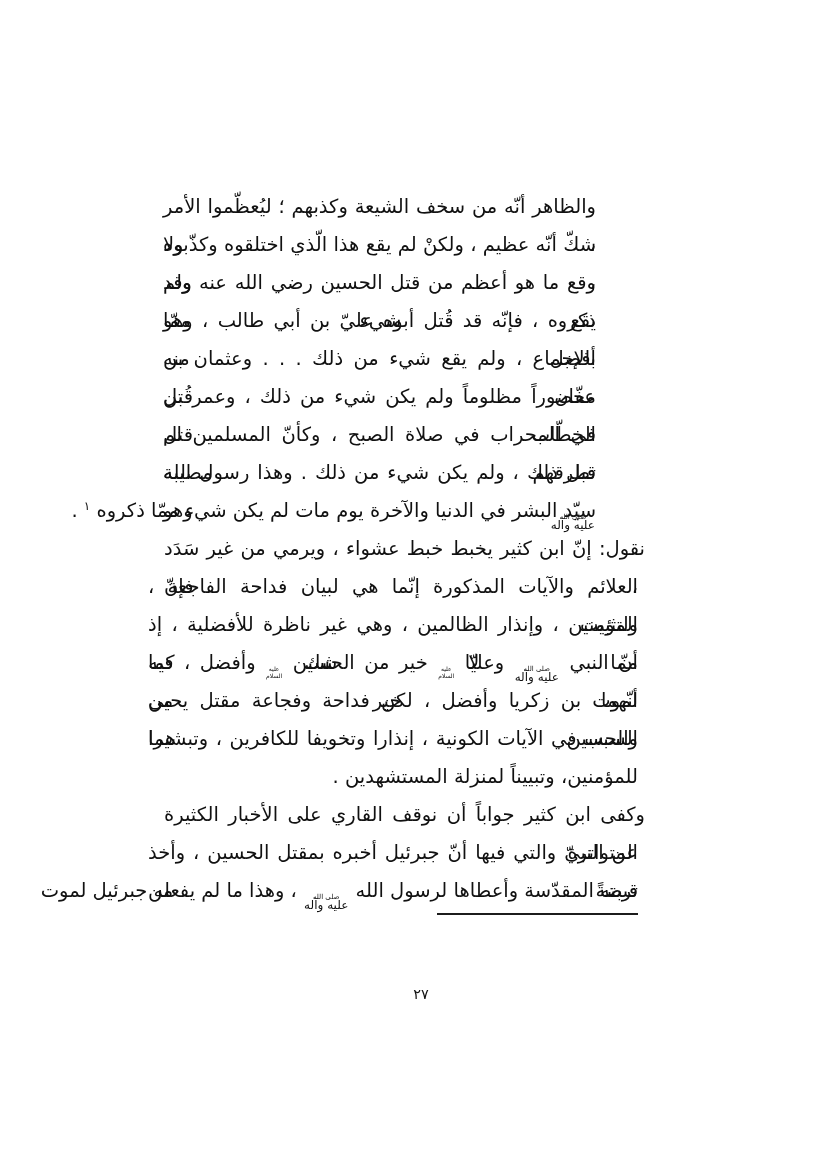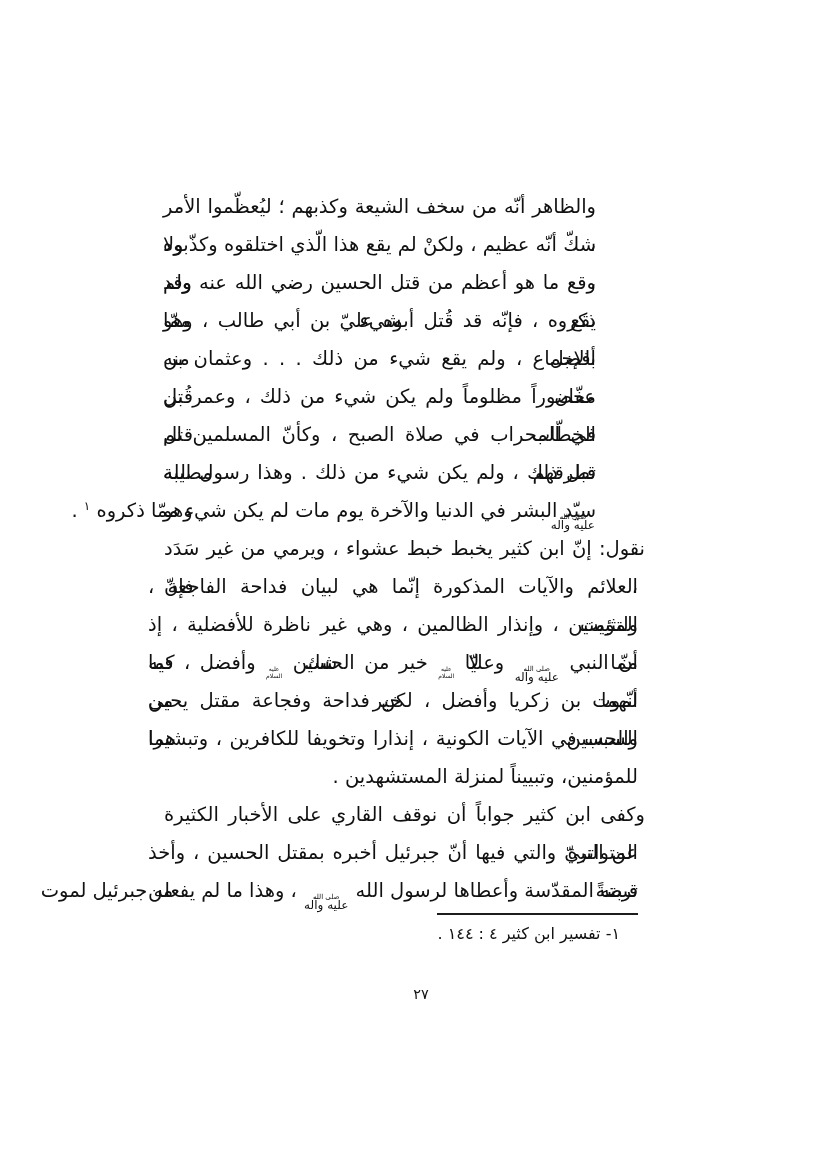--- a/index.html
+++ b/index.html
@@ -126,17 +126,16 @@
         <div class="line just">عن النبيّ والتي فيها أنّ جبرئيل أخبره بمقتل الحسين ، وأخذ قبضةً من</div>
         <div class="line">تربته المقدّسة وأعطاها لرسول الله <span class="honorific saw">
             <span class="h-top">صلى الله</span>
             <span class="h-bottom">عليه وآله</span>
           </span> ، وهذا ما لم يفعله جبرئيل لموت</div>
       </div>
     </div>
 
   <div class="footnote-rule"></div>
 
-  <div class="footnote">١- تفسير ابن كثير ٤ : ١٤٤ .</div>
 
   <div class="page-number">٢٧</div>
 
 </div>
 
 </body></html>

